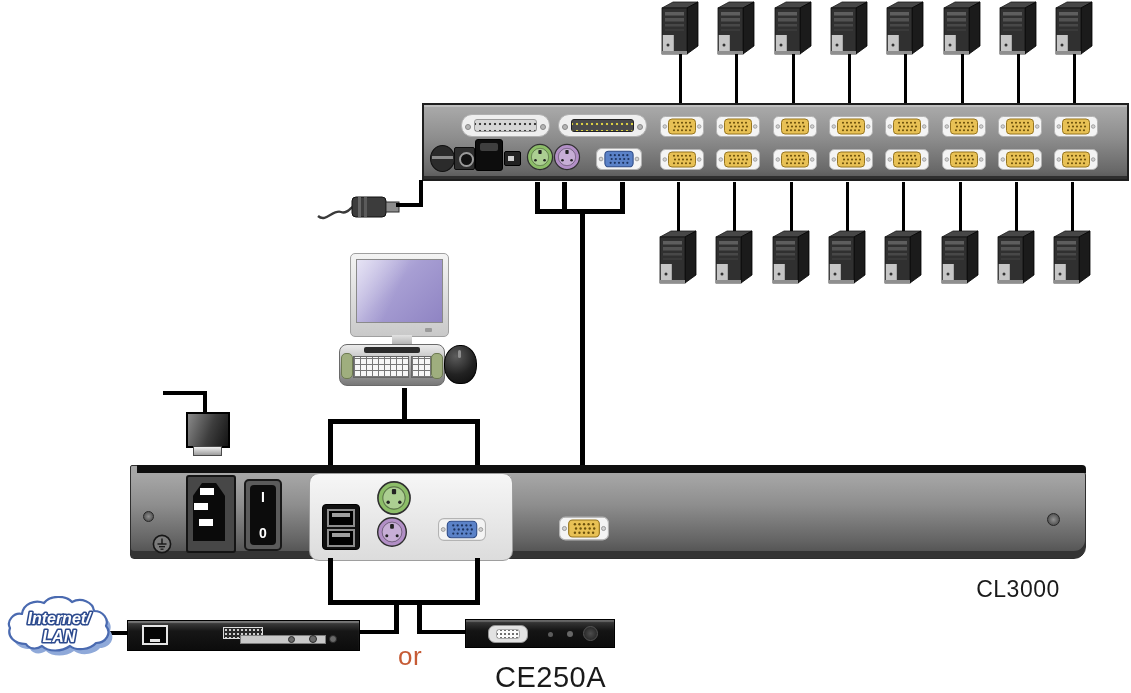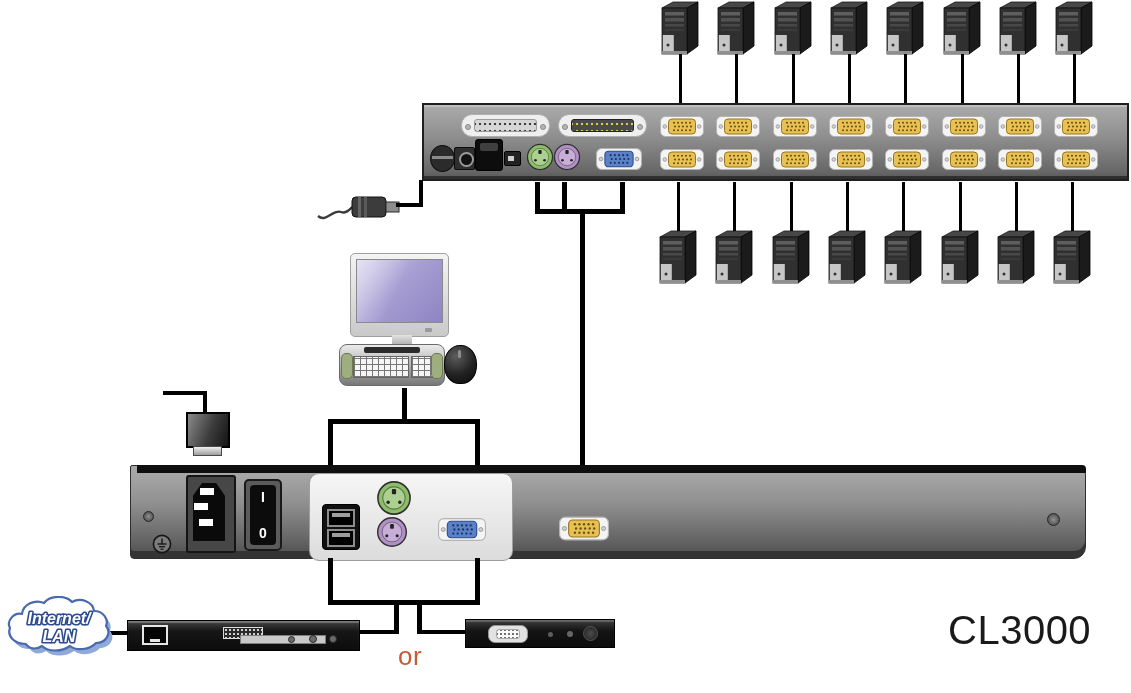--- a/index.html
+++ b/index.html
@@ -189,21 +189,21 @@
     background:#e2e2e2;border:1px solid #949494;box-sizing:border-box;}
   .db15-in{position:absolute;left:7px;right:7px;top:3px;bottom:3px;border-radius:3px;background:#fbfbfb;border:1px solid #a8a8a8;
     background-image:radial-gradient(circle at 2px 2px,#6f6f6f .8px,transparent 1.2px);background-size:4px 4px;background-position:2px 2px;}
   .ce-dot{position:absolute;border-radius:50%;}
   .ce-d1{left:82px;top:12px;width:5px;height:5px;background:#5c5c5c;}
   .ce-d2{left:101px;top:11px;width:6px;height:6px;background:#676767;}
   .ce-d3{left:117px;top:6px;width:13px;height:13px;background:radial-gradient(#4d4d4d,#1d1d1d);border:1px solid #555;}
 
   
   .device-label{position:absolute;color:var(--label-text,#1a1a1a);text-align:center;letter-spacing:.5px;}
-  .lbl-cl3000{left:948px;top:576px;width:140px;font-size:40px;margin-top:32px;}
+  .lbl-cl3000{left:948px;top:576px;width:140px;font-size:23px;}
   .lbl-cn8000{left:138px;top:661px;width:215px;font-size:29px;}
   .lbl-ce250a{left:478px;top:661px;width:145px;font-size:29px;}
   .lbl-or{left:386px;top:641px;width:48px;font-size:26px;color:var(--or-orange,#c65b35);}
 </style>
 </head>
 <body>
 
 <div class="diagram">
 
   <div id="top-servers" class="server-row top">
@@ -992,14 +992,15 @@
   <div class="device-label lbl-or">or</div>
 
   <div class="abs ce250a">
     <div class="db15">
         <div class="db15-in"></div>
       </div>
     <div class="ce-dot ce-d1"></div>
     <div class="ce-dot ce-d2"></div>
     <div class="ce-dot ce-d3"></div>
   </div>
+  <div class="device-label lbl-ce250a">CE250A</div>
 
 </div>
 
 </body></html>

